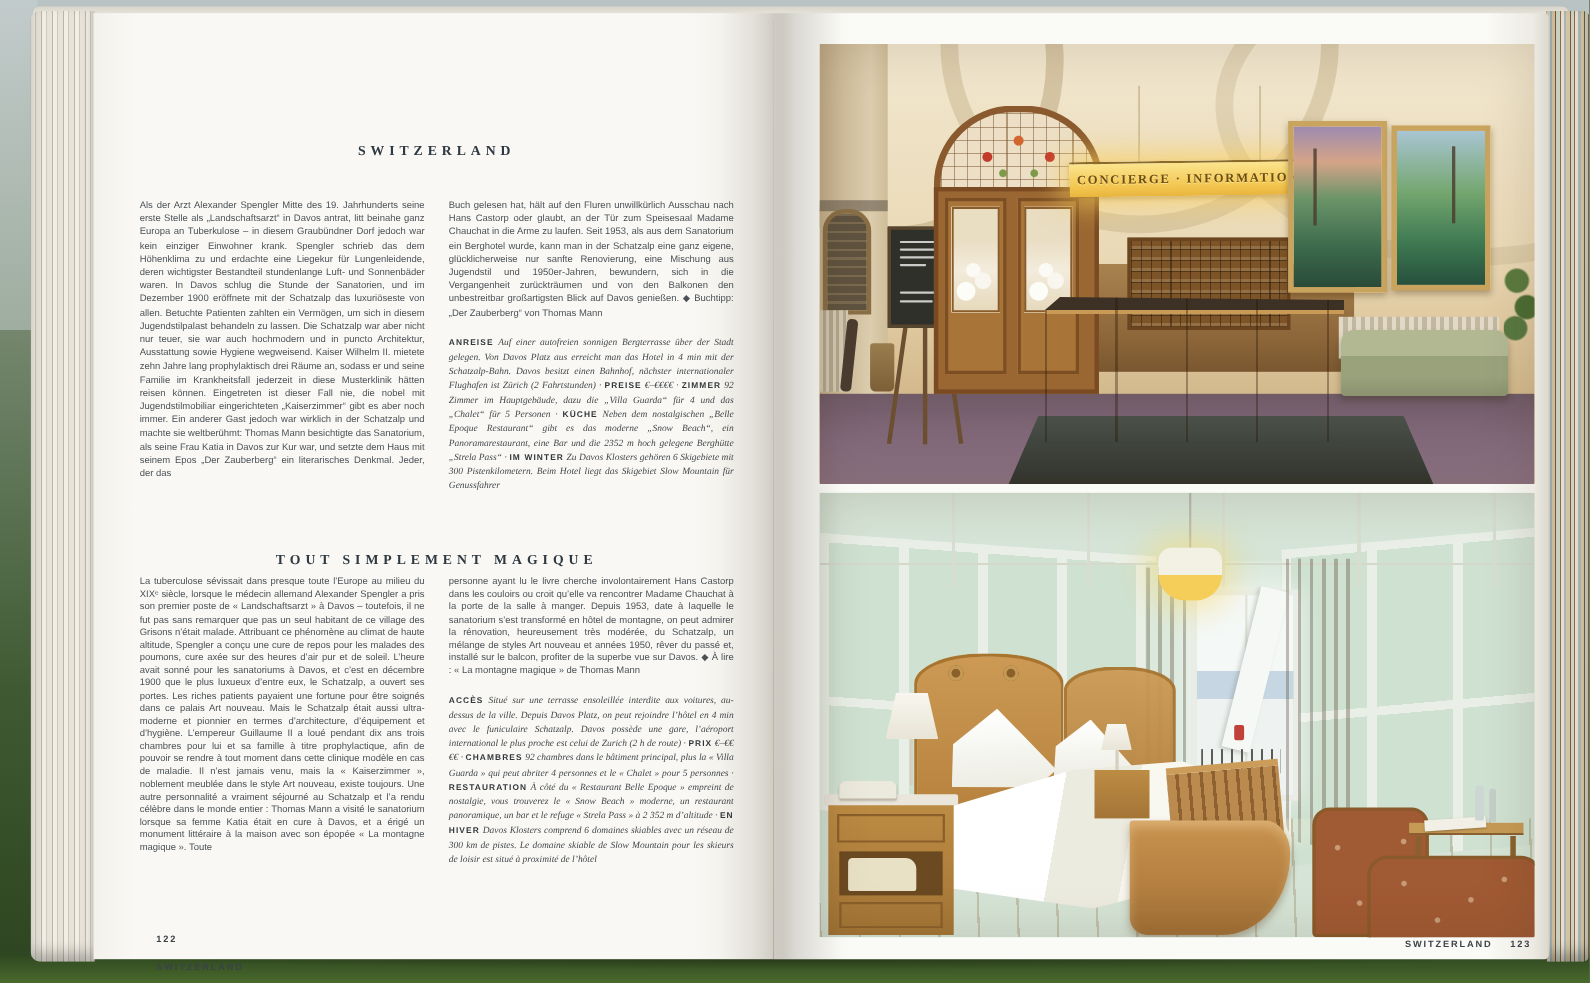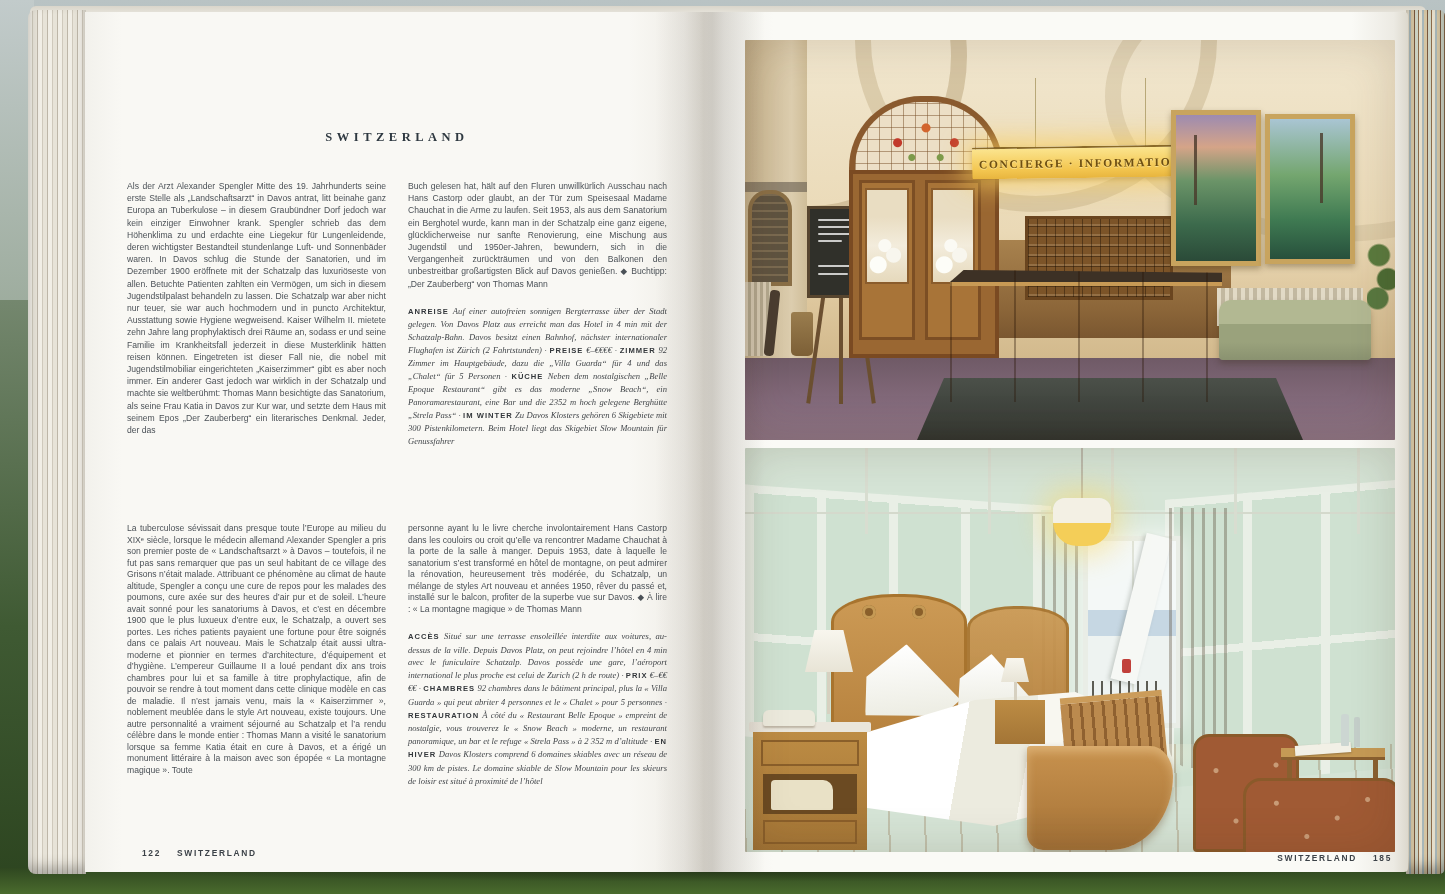--- a/index.html
+++ b/index.html
@@ -41,21 +41,21 @@
   .cols{position:absolute;display:flex;gap:22px;width:100%;}
   .cols-de{top:168px;} .cols-fr{top:511px;}
   .col{width:259px;font-size:8.6px;line-height:12.2px;text-align:justify;color:#4b5157;}
   .cols-fr .col{line-height:11.5px;}
   .info-block{margin-top:15px;font-family:"Liberation Serif",serif;font-style:italic;
             font-size:8.6px;line-height:12.6px;color:#43474b;text-align:justify;}
   .info-label{font-style:normal;font-weight:700;font-size:7.6px;letter-spacing:1px;color:#33373b;
             font-family:"Liberation Sans",sans-serif;}
   .footer{position:absolute;display:flex;gap:16px;align-items:baseline;
             font-size:8.4px;font-weight:700;letter-spacing:1.7px;color:#3c4248;}
-  .footer-left{left:15px;top:836px;}
+  .footer-left{left:15px;top:836px;flex-direction:column;}
   .footer-right{right:16px;top:841px;}
   
   .photo{position:absolute;overflow:hidden;border-radius:1px;}
   .photo::after{content:"";position:absolute;inset:0;box-shadow:inset 0 0 46px rgba(70,45,20,.18);pointer-events:none;}
   
   .photo-top{left:42px;top:28px;width:650px;height:400px;
             background:linear-gradient(180deg,#f1e7cf 0%,#ead9b6 48%,#ddc69c 66%,#d2b98c 80%);}
   .arc{position:absolute;border:16px solid rgba(186,164,122,.5);border-radius:50%;background:transparent;}
   .arc1{left:-90px;top:-150px;width:280px;height:300px;}
   .arc2{left:110px;top:-170px;width:330px;height:310px;border-color:rgba(196,176,136,.45);}
@@ -260,20 +260,21 @@
       <div class="sec-heading h-de">SWITZERLAND</div>
 
       <div class="cols cols-de">
         <div class="col">Als der Arzt Alexander Spengler Mitte des 19. Jahrhunderts seine erste Stelle als „Landschaftsarzt“ in Davos antrat, litt beinahe ganz Europa an Tuberkulose – in diesem Graubündner Dorf jedoch war kein einziger Einwohner krank. Spengler schrieb das dem Höhenklima zu und erdachte eine Liegekur für Lungenleidende, deren wichtigster Bestandteil stundenlange Luft- und Sonnenbäder waren. In Davos schlug die Stunde der Sanatorien, und im Dezember 1900 eröffnete mit der Schatzalp das luxuriöseste von allen. Betuchte Patienten zahlten ein Vermögen, um sich in diesem Jugendstilpalast behandeln zu lassen. Die Schatzalp war aber nicht nur teuer, sie war auch hochmodern und in puncto Architektur, Ausstattung sowie Hygiene wegweisend. Kaiser Wilhelm II. mietete zehn Jahre lang prophylaktisch drei Räume an, sodass er und seine Familie im Krankheitsfall jederzeit in diese Musterklinik hätten reisen können. Eingetreten ist dieser Fall nie, die nobel mit Jugendstilmobiliar eingerichteten „Kaiserzimmer“ gibt es aber noch immer. Ein anderer Gast jedoch war wirklich in der Schatzalp und machte sie weltberühmt: Thomas Mann besichtigte das Sanatorium, als seine Frau Katia in Davos zur Kur war, und setzte dem Haus mit seinem Epos „Der Zauberberg“ ein literarisches Denkmal. Jeder, der das</div>
         <div class="col">
           <div>Buch gelesen hat, hält auf den Fluren unwillkürlich Ausschau nach Hans Castorp oder glaubt, an der Tür zum Speisesaal Madame Chauchat in die Arme zu laufen. Seit 1953, als aus dem Sanatorium ein Berghotel wurde, kann man in der Schatzalp eine ganz eigene, glücklicherweise nur sanfte Renovierung, eine Mischung aus Jugendstil und 1950er-Jahren, bewundern, sich in die Vergangenheit zurückträumen und von den Balkonen den unbestreitbar großartigsten Blick auf Davos genießen. ◆ Buchtipp: „Der Zauberberg“ von Thomas Mann</div>
           <div class="info-block"><span class="info-label">ANREISE</span> <span>Auf einer autofreien sonnigen Bergterrasse über der Stadt gelegen. Von Davos Platz aus erreicht man das Hotel in 4 min mit der Schatzalp-Bahn. Davos besitzt einen Bahnhof, nächster internationaler Flughafen ist Zürich (2 Fahrtstunden)</span> · <span class="info-label">PREISE</span> <span>€–€€€€</span> · <span class="info-label">ZIMMER</span> <span>92 Zimmer im Hauptgebäude, dazu die „Villa Guarda“ für 4 und das „Chalet“ für 5 Personen</span> · <span class="info-label">KÜCHE</span> <span>Neben dem nostalgischen „Belle Epoque Restaurant“ gibt es das moderne „Snow Beach“, ein Panoramarestaurant, eine Bar und die 2352 m hoch gelegene Berghütte „Strela Pass“</span> · <span class="info-label">IM WINTER</span> <span>Zu Davos Klosters gehören 6 Skigebiete mit 300 Pistenkilometern. Beim Hotel liegt das Skigebiet Slow Mountain für Genussfahrer</span></div>
         </div>
       </div>
 
+      <div class="sec-heading h-fr">TOUT SIMPLEMENT MAGIQUE</div>
 
       <div class="cols cols-fr">
         <div class="col">La tuberculose sévissait dans presque toute l’Europe au milieu du XIXᵉ siècle, lorsque le médecin allemand Alexander Spengler a pris son premier poste de « Landschaftsarzt » à Davos – toutefois, il ne fut pas sans remarquer que pas un seul habitant de ce village des Grisons n’était malade. Attribuant ce phénomène au climat de haute altitude, Spengler a conçu une cure de repos pour les malades des poumons, cure axée sur des heures d’air pur et de soleil. L’heure avait sonné pour les sanatoriums à Davos, et c’est en décembre 1900 que le plus luxueux d’entre eux, le Schatzalp, a ouvert ses portes. Les riches patients payaient une fortune pour être soignés dans ce palais Art nouveau. Mais le Schatzalp était aussi ultra-moderne et pionnier en termes d’architecture, d’équipement et d’hygiène. L’empereur Guillaume II a loué pendant dix ans trois chambres pour lui et sa famille à titre prophylactique, afin de pouvoir se rendre à tout moment dans cette clinique modèle en cas de maladie. Il n’est jamais venu, mais la « Kaiserzimmer », noblement meublée dans le style Art nouveau, existe toujours. Une autre personnalité a vraiment séjourné au Schatzalp et l’a rendu célèbre dans le monde entier : Thomas Mann a visité le sanatorium lorsque sa femme Katia était en cure à Davos, et a érigé un monument littéraire à la maison avec son épopée « La montagne magique ». Toute</div>
         <div class="col">
           <div>personne ayant lu le livre cherche involontairement Hans Castorp dans les couloirs ou croit qu’elle va rencontrer Madame Chauchat à la porte de la salle à manger. Depuis 1953, date à laquelle le sanatorium s’est transformé en hôtel de montagne, on peut admirer la rénovation, heureusement très modérée, du Schatzalp, un mélange de styles Art nouveau et années 1950, rêver du passé et, installé sur le balcon, profiter de la superbe vue sur Davos. ◆ À lire : « La montagne magique » de Thomas Mann</div>
           <div class="info-block"><span class="info-label">ACCÈS</span> <span>Situé sur une terrasse ensoleillée interdite aux voitures, au-dessus de la ville. Depuis Davos Platz, on peut rejoindre l’hôtel en 4 min avec le funiculaire Schatzalp. Davos possède une gare, l’aéroport international le plus proche est celui de Zurich (2 h de route)</span> · <span class="info-label">PRIX</span> <span>€–€€€€</span> · <span class="info-label">CHAMBRES</span> <span>92 chambres dans le bâtiment principal, plus la « Villa Guarda » qui peut abriter 4 personnes et le « Chalet » pour 5 personnes</span> · <span class="info-label">RESTAURATION</span> <span>À côté du « Restaurant Belle Epoque » empreint de nostalgie, vous trouverez le « Snow Beach » moderne, un restaurant panoramique, un bar et le refuge « Strela Pass » à 2 352 m d’altitude</span> · <span class="info-label">EN HIVER</span> <span>Davos Klosters comprend 6 domaines skiables avec un réseau de 300 km de pistes. Le domaine skiable de Slow Mountain pour les skieurs de loisir est situé à proximité de l’hôtel</span></div>
         </div>
       </div>
 
       <div class="footer footer-left">
@@ -381,18 +382,18 @@
         <div class="pb-table-leg tl1"></div>
         <div class="pb-table-leg tl2"></div>
         <div class="pb-papers"></div>
       </div>
       <div class="pb-bottles"></div>
       <div class="pb-chair ch2"></div>
     </div>
 
     <div class="footer footer-right">
       <span>SWITZERLAND</span>
-      <span>185</span>
+      <span>123</span>
     </div>
   </div>
 
   <div class="gutter-shadow"></div>
 </div>
 
 </body></html>

